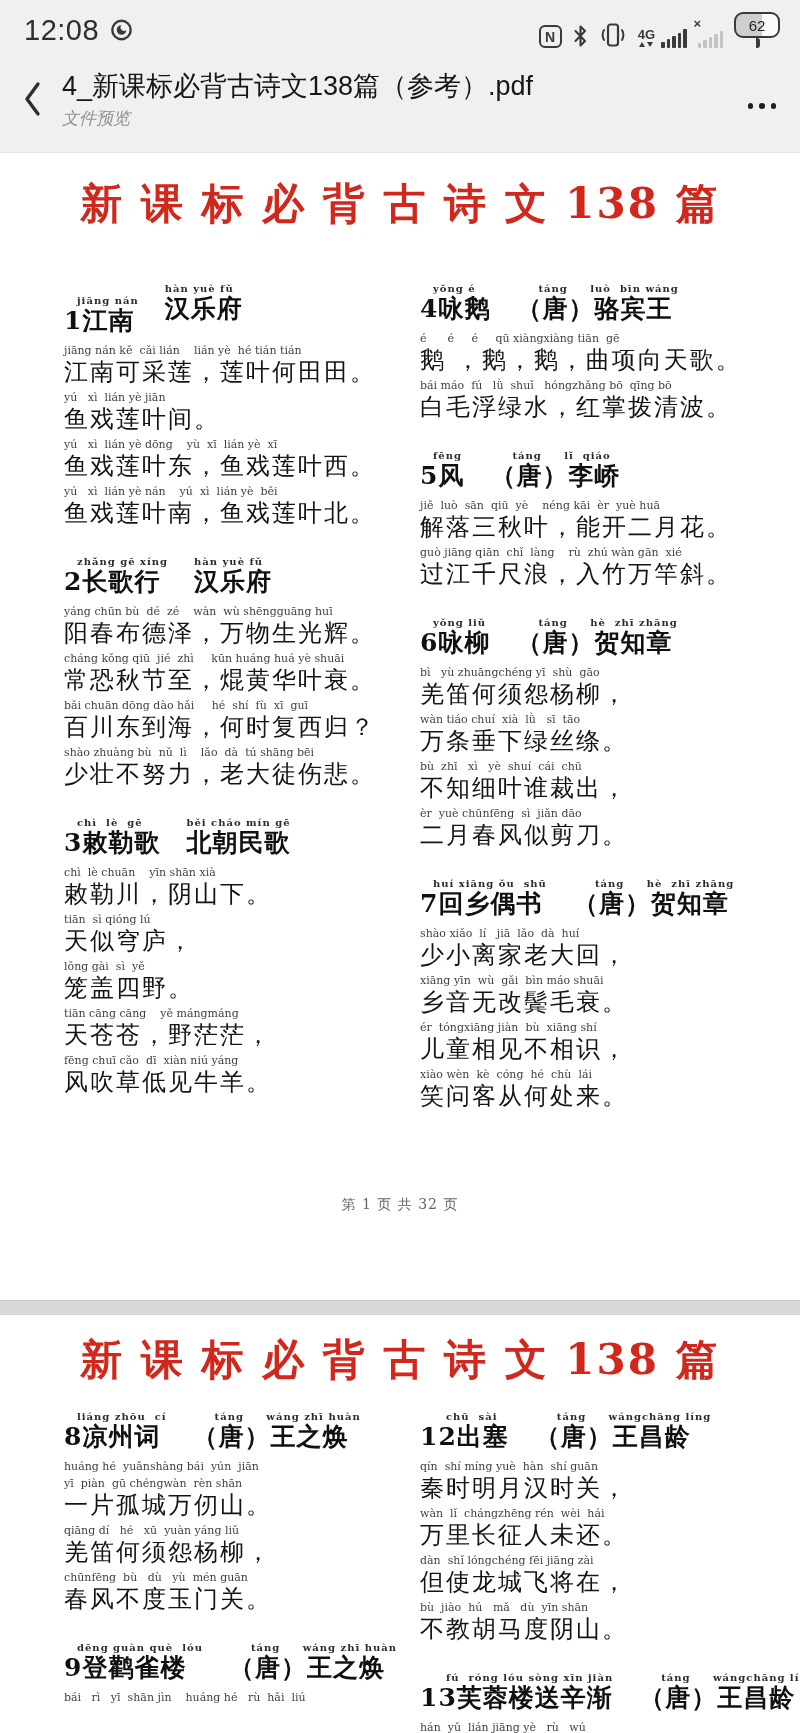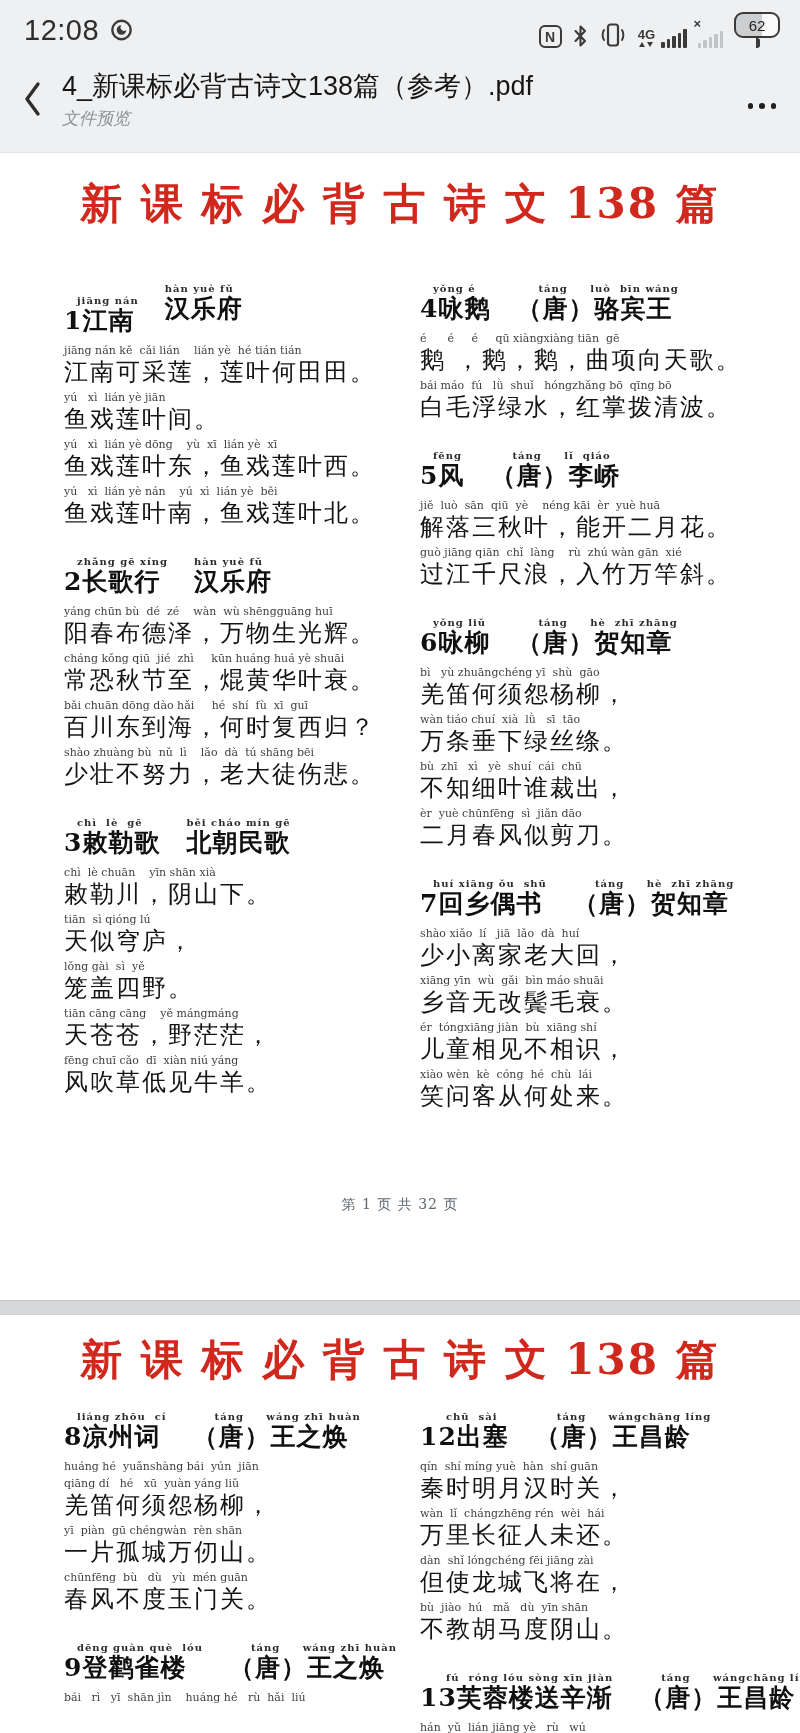--- a/index.html
+++ b/index.html
@@ -361,28 +361,28 @@
       <div class="pt-seg">
         <span class="pt-py" style="padding-left: 22px;">táng     wáng zhī huàn</span>
         <span class="pt-zh">（唐）王之焕</span>
       </div>
     </div>
     <div class="lines">
                 <div class="verse-line">
     <span class="verse-py">huáng hé  yuǎnshàng bái  yún  jiān</span>
   </div>
                 <div class="verse-line">
+    <span class="verse-py">yī  piàn  gū chéngwàn  rèn shān</span>
+    <span class="verse-zh">一片孤城万仞山。</span>
+  </div>
+                <div class="verse-line">
     <span class="verse-py">qiāng dí   hé   xū  yuàn yáng liǔ</span>
     <span class="verse-zh">羌笛何须怨杨柳，</span>
   </div>
                 <div class="verse-line">
-    <span class="verse-py">yī  piàn  gū chéngwàn  rèn shān</span>
-    <span class="verse-zh">一片孤城万仞山。</span>
-  </div>
-                <div class="verse-line">
     <span class="verse-py">chūnfēng  bù   dù   yù  mén guān</span>
     <span class="verse-zh">春风不度玉门关。</span>
   </div>
               </div>
   </div>
             <div class="poem">
     <div class="poem-title-row">
       <div class="pt-seg">
         <span class="pt-py" style="padding-left: 13px;">dēng guàn què  lóu</span>
         <span class="pt-zh">9登鹳雀楼</span>

